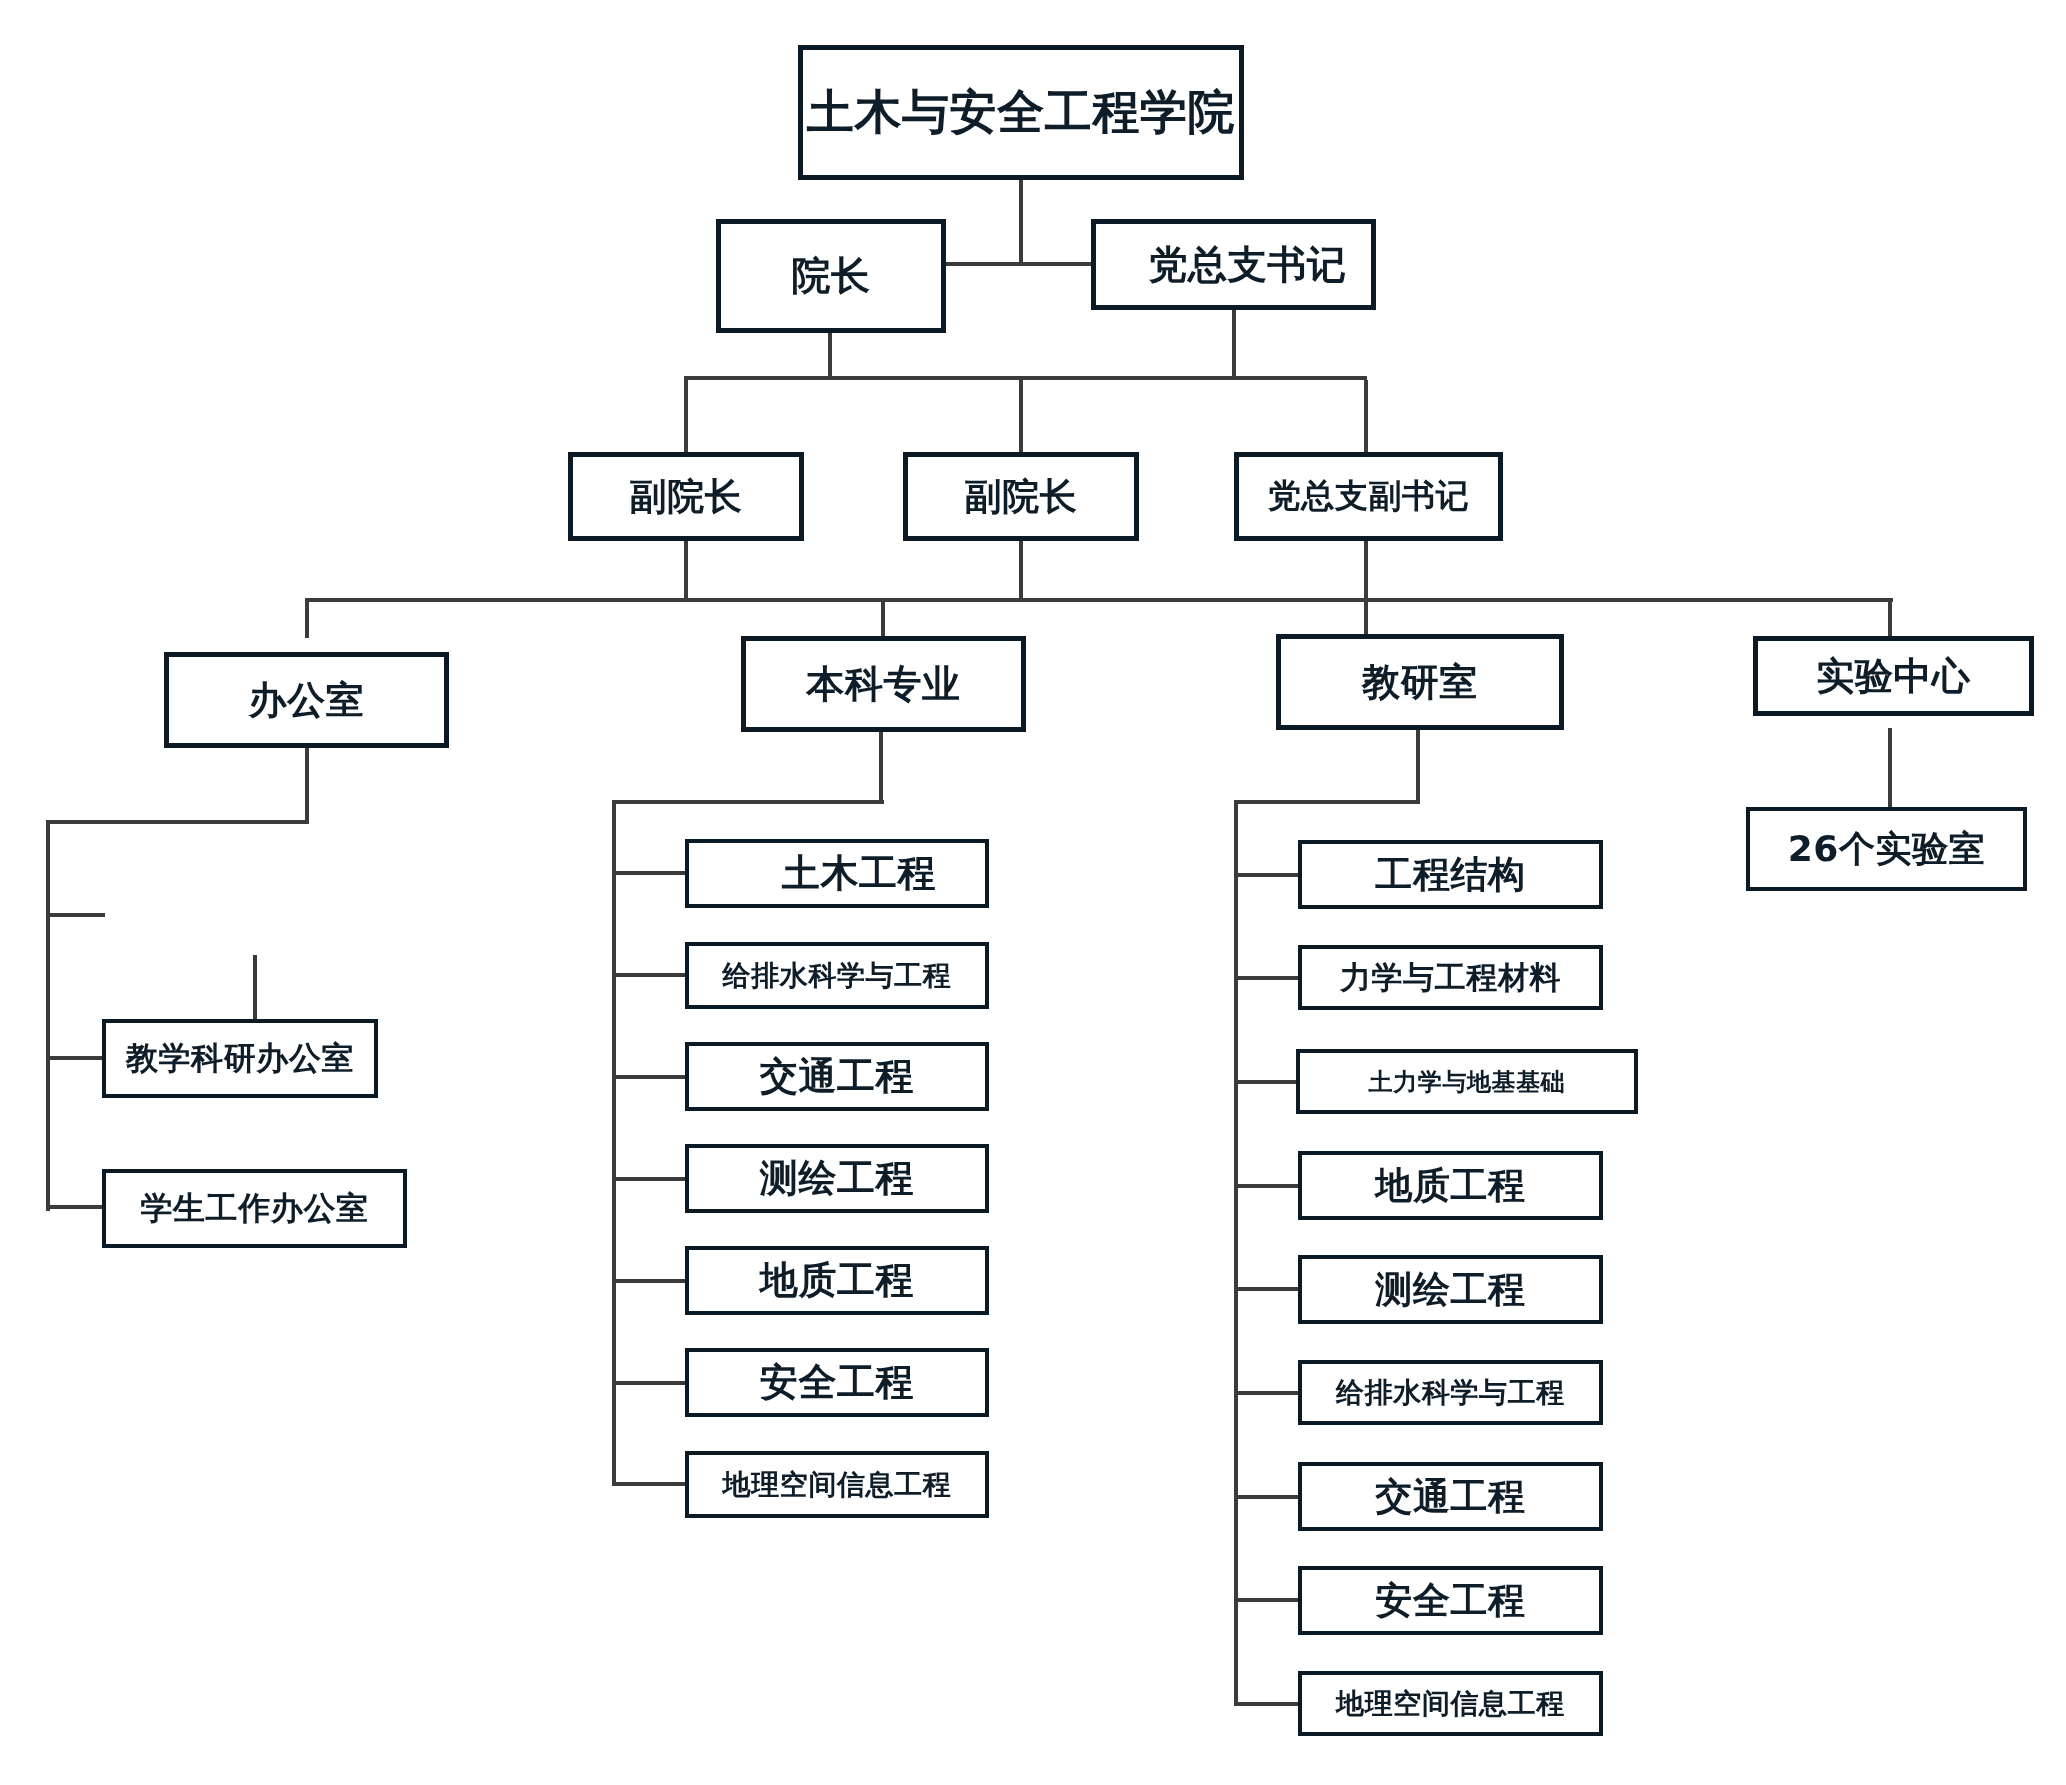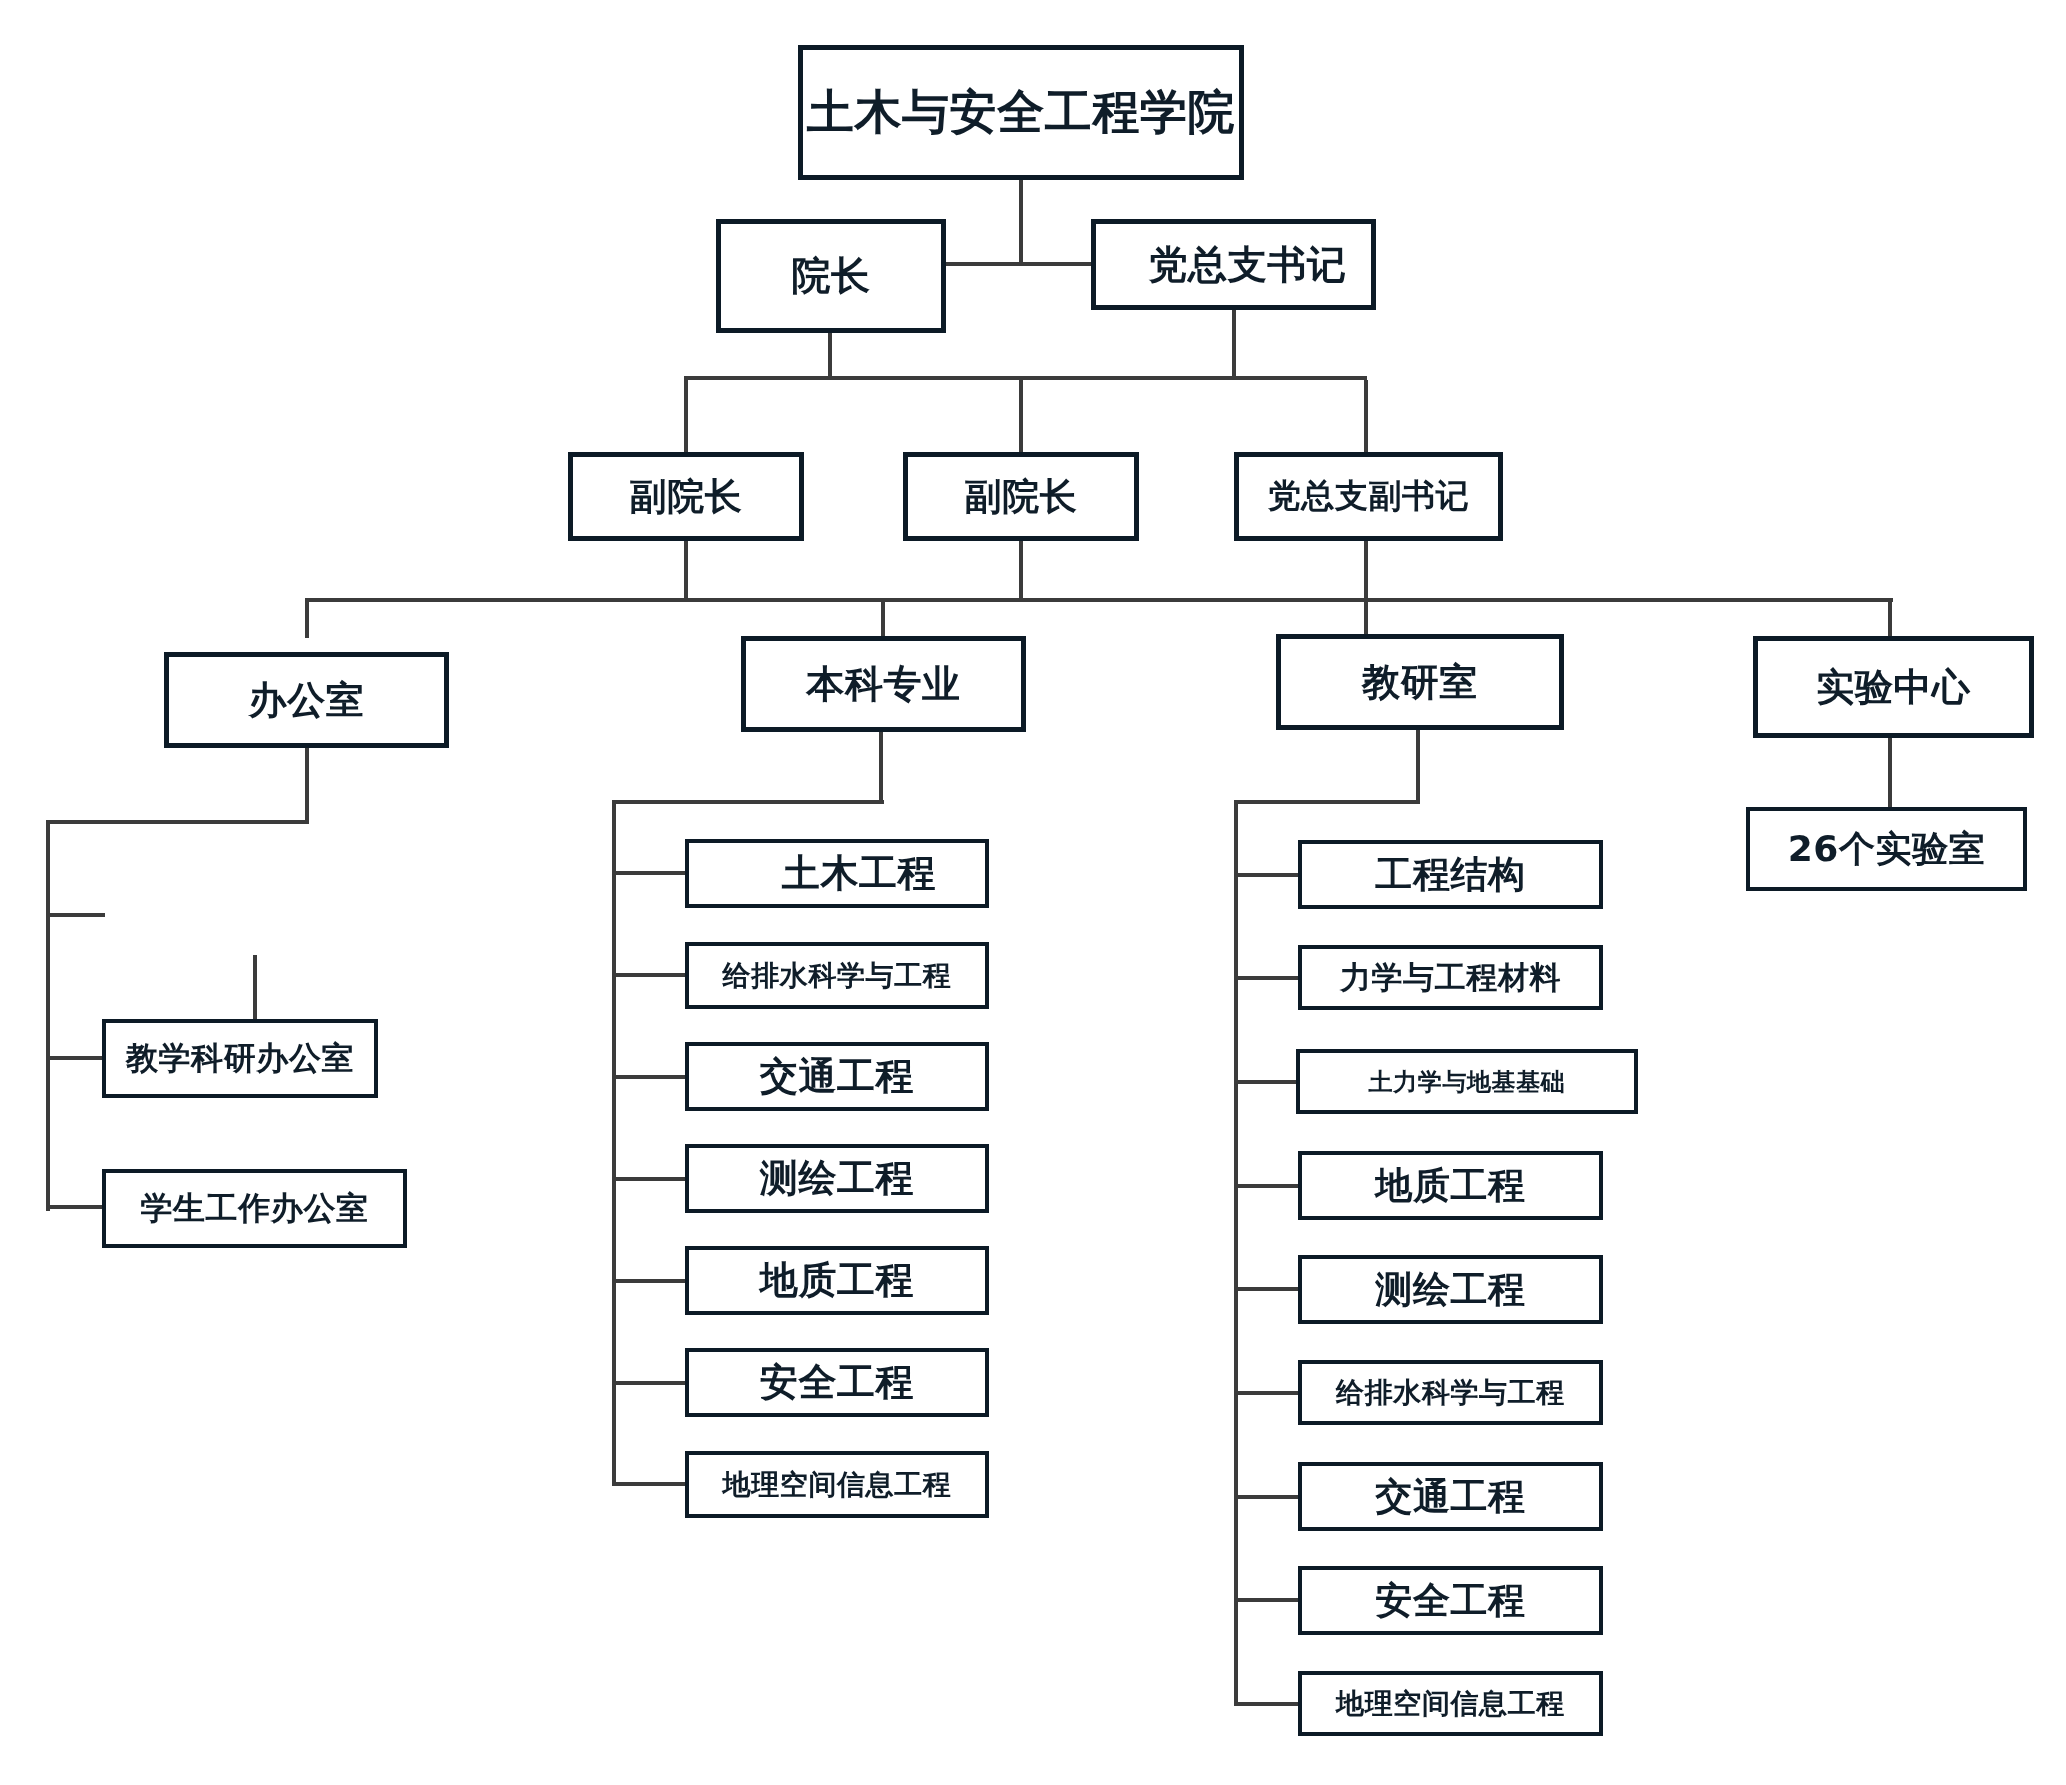--- a/index.html
+++ b/index.html
@@ -94,21 +94,21 @@
   <div class="box" style="left:716px;top:219px;width:230px;height:114px;font-size:39px;">院长</div>
   <div class="box" style="left:1091px;top:219px;width:285px;height:91px;font-size:39px;padding-left:28px;">党总支书记</div>
 
   <div class="box" style="left:568px;top:452px;width:236px;height:89px;font-size:37px;">副院长</div>
   <div class="box" style="left:903px;top:452px;width:236px;height:89px;font-size:37px;">副院长</div>
   <div class="box" style="left:1234px;top:452px;width:269px;height:89px;font-size:33px;">党总支副书记</div>
 
   <div class="box" style="left:164px;top:636px;width:285px;height:96px;font-size:38px;margin-top:16px;">办公室</div>
   <div class="box" style="left:741px;top:636px;width:285px;height:96px;font-size:38px;">本科专业</div>
   <div class="box" style="left:1276px;top:634px;width:288px;height:96px;font-size:38px;">教研室</div>
-  <div class="box" style="left:1753px;top:636px;width:281px;height:102px;font-size:38px;">实验中心</div>
+  <div class="box" style="left:1753px;top:636px;width:281px;height:80px;font-size:38px;">实验中心</div>
 
   <div class="box child" style="left:102px;top:1019px;width:276px;height:79px;font-size:32px;">教学科研办公室</div>
   <div class="box child" style="left:102px;top:1169px;width:305px;height:79px;font-size:32px;">学生工作办公室</div>
 
   <div class="box child" style="left:685px;top:839px;width:304px;height:69px;font-size:38px;padding-left:44px;">土木工程</div>
   <div class="box child" style="left:685px;top:942px;width:304px;height:67px;font-size:28px;">给排水科学与工程</div>
   <div class="box child" style="left:685px;top:1042px;width:304px;height:69px;font-size:38px;">交通工程</div>
   <div class="box child" style="left:685px;top:1144px;width:304px;height:69px;font-size:38px;">测绘工程</div>
   <div class="box child" style="left:685px;top:1246px;width:304px;height:69px;font-size:38px;">地质工程</div>
   <div class="box child" style="left:685px;top:1348px;width:304px;height:69px;font-size:38px;">安全工程</div>

